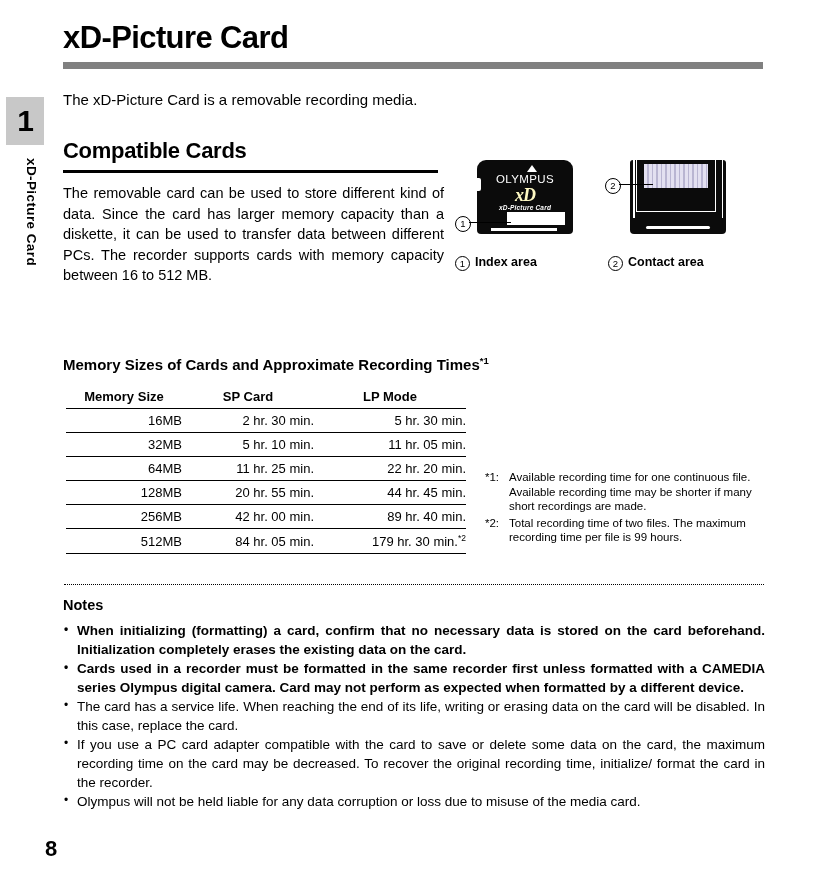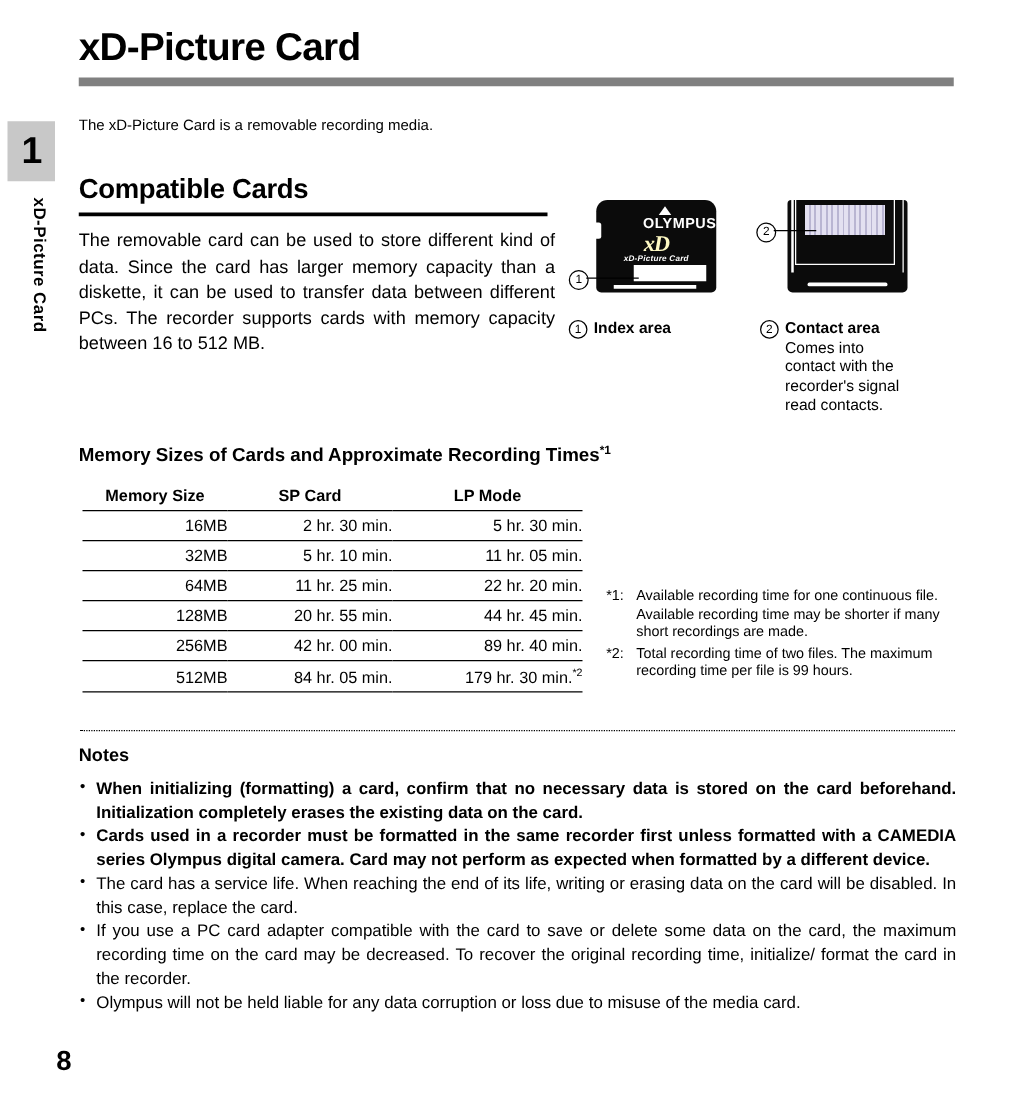--- a/index.html
+++ b/index.html
@@ -66,21 +66,21 @@
     height: 7px;
     background: #808080;
   }
 
   
   #intro-paragraph {
     position: absolute;
     left: 63px;
     top: 90px;
     width: 700px;
-    font-size: 12px;
+    font-size: 15px;
     line-height: 20px;
   }
 
   
   #section-heading {
     position: absolute;
     left: 63px;
     top: 138px;
     font-size: 22px;
     font-weight: bold;
@@ -145,24 +145,24 @@
     top: 5px;
     width: 0; height: 0;
     border-left: 5px solid transparent;
     border-right: 5px solid transparent;
     border-bottom: 7px solid #ffffff;
   }
   .card-brand {
     position: absolute;
     left: 0; right: 0;
     top: 13px;
-    text-align: right;
+    text-align: center;
     color: #ffffff;
     font-size: 11.5px;
-    font-weight: bold;
+    font-weight: normal;
     letter-spacing: 0.4px;
   }
   .card-logo {
     position: absolute;
     left: 0; right: 0;
     top: 25px;
     text-align: center;
     color: #fef9c3;
     font-size: 18px;
     font-weight: bold;
@@ -457,21 +457,20 @@
   <span class="cap-num">1</span>
   <div class="cap-body">
     <div class="cap-title">Index area</div>
   </div>
 </div>
 
 <div id="fig-caption-2" class="fig-caption">
   <span class="cap-num">2</span>
   <div class="cap-body">
     <div class="cap-title">Contact area</div>
-    <div class="cap-text">Comes into contact with the recorder's signal read contacts.</div>
   </div>
 </div>
 
 <h3 id="table-heading" style="margin:0;">
   <span>Memory Sizes of Cards and Approximate Recording Times</span><sup>*1</sup>
 </h3>
 
 <table id="memory-table">
   <thead>
     <tr>

